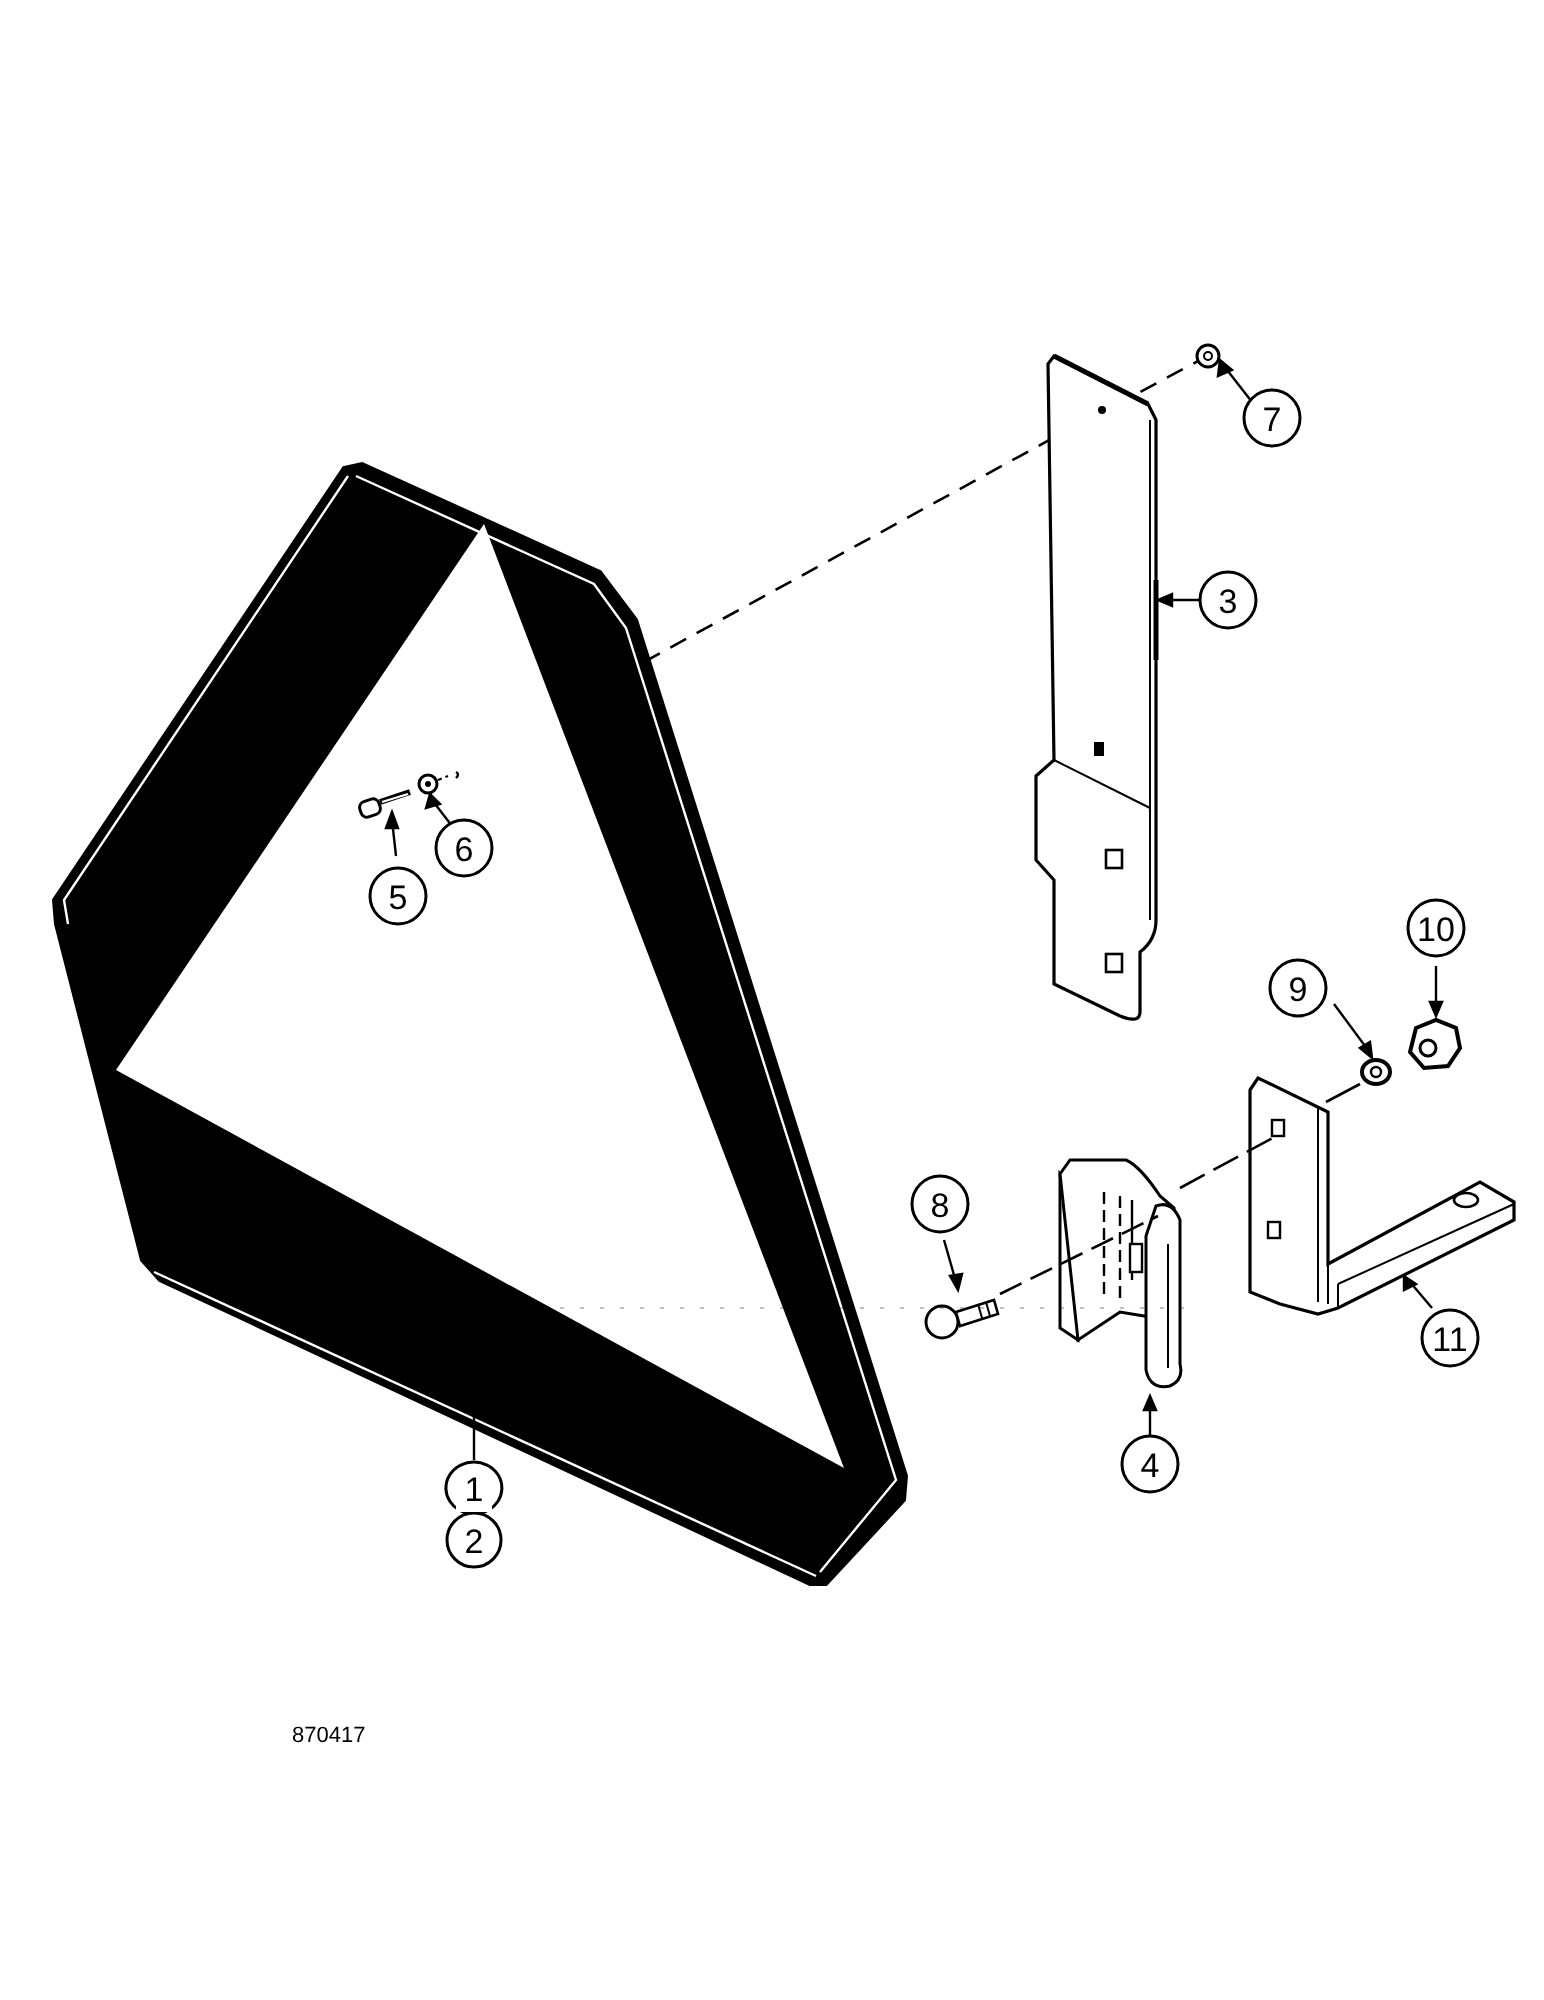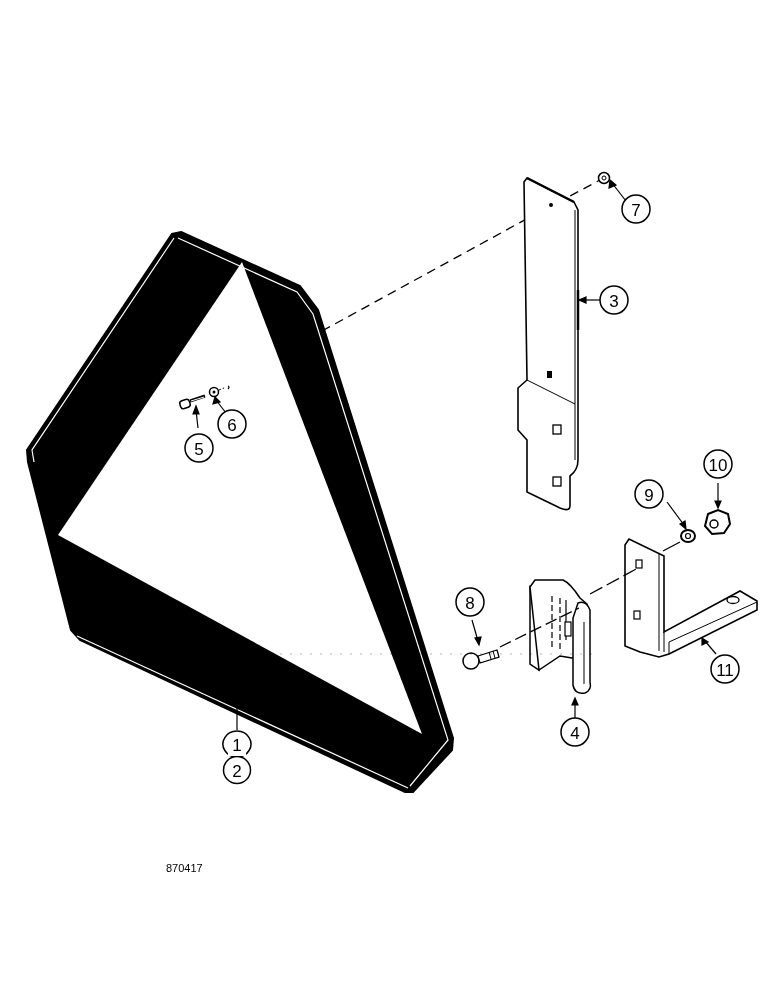--- a/index.html
+++ b/index.html
@@ -1,19 +1,19 @@
 <!DOCTYPE html>
 <html><head>
 <meta charset="utf-8">
 <style>
   html, body { margin: 0; padding: 0; background: #ffffff; }
   .page { position: relative; width: 772px; height: 1000px; background: #ffffff; overflow: hidden; }
   svg { position: absolute; left: 0; top: 0; }
   .callout-text { font-family: "Liberation Sans", sans-serif; font-size: 17px; fill: #000; text-anchor: middle; dominant-baseline: central; }
-  .figure-id { position: absolute; left: 146px; top: 862px; font-family: "Liberation Sans", sans-serif; font-size: 11px; color: #000; letter-spacing: 0px; margin-left: 20px; }
+  .figure-id { position: absolute; left: 146px; top: 862px; font-family: "Liberation Sans", sans-serif; font-size: 11px; color: #000; letter-spacing: 0px; }
 </style>
 </head>
 <body>
 
 <div class="page">
 <svg width="772" height="1000" viewBox="0 0 772 1000">
 
   <g>
 
     <polygon points="181,232 300,286 318,310 453,738 452,750 413,792 405,792 80,640 71,630 28,462 27,450 172,234" fill="#000" stroke="#000" stroke-width="2"></polygon>

